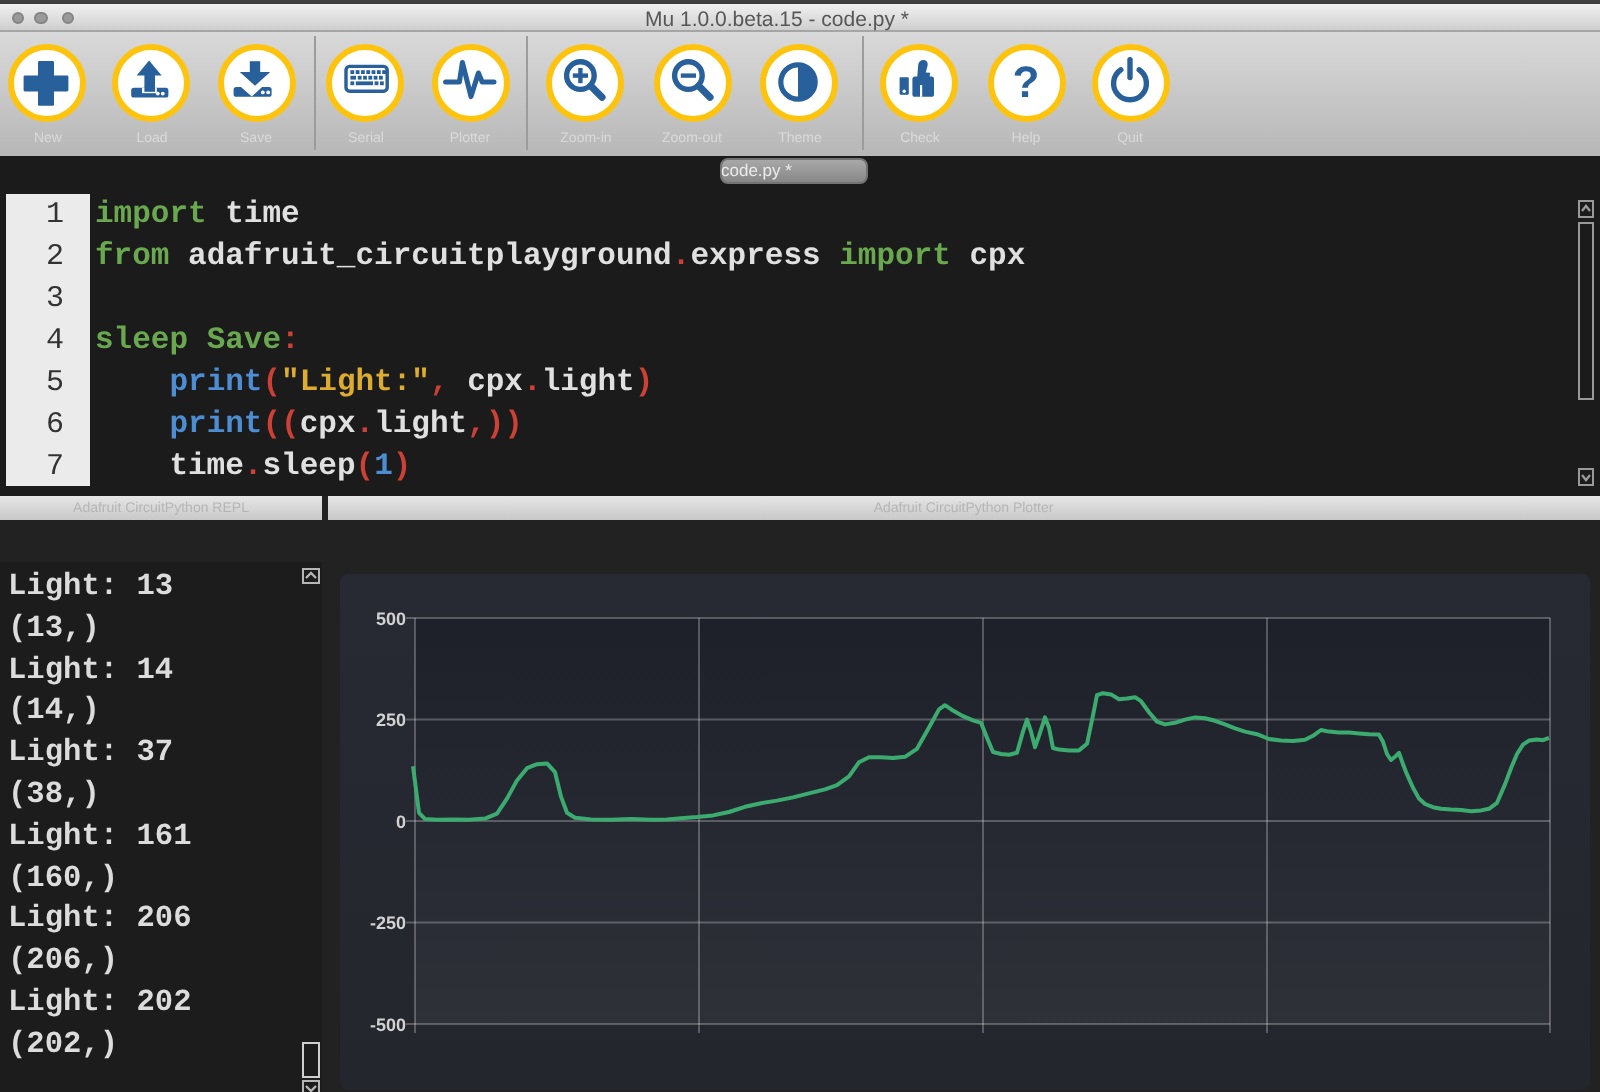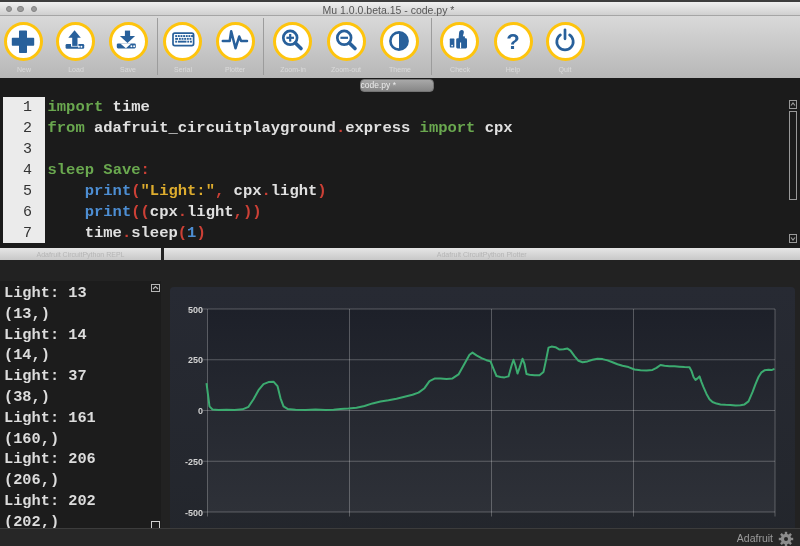--- a/index.html
+++ b/index.html
@@ -279,29 +279,14 @@
           <text x="33" y="76.2">250</text>
           <text x="33" y="127">0</text>
           <text x="33" y="177.7">-250</text>
           <text x="33" y="228.5">-500</text>
         </g>
         <polyline fill="none" stroke="#3cab70" stroke-width="2" stroke-linejoin="round" points="36.5,96.1 39.5,119.4 42.5,122.5 48.5,122.9 56.5,122.7 64.5,122.9 72.5,122.3 78.5,119.8 83.5,112.3 88.5,103.2 93.5,97.1 98.5,95.1 103.5,94.7 107.5,99.1 110.5,111.3 113.5,119.4 117.5,121.9 125.5,122.7 135.5,122.9 145.5,122.5 155.5,122.9 163.5,122.7 170.5,122.1 178.5,121.5 186.5,120.7 194.5,119.0 202.5,116.4 210.5,114.6 218.5,113.3 226.5,111.7 234.5,109.7 242.5,107.7 248.5,105.6 254.5,101.2 259.5,94.1 264.5,91.6 270.5,91.6 276.5,92.0 282.5,91.4 288.5,87.4 294.5,76.8 299.5,67.7 302.5,65.6 306.5,68.3 311.5,71.1 316.5,73.2 320.5,74.4 323.5,81.9 326.5,89.0 330.5,90.0 334.5,90.4 338.5,89.4 341.5,78.8 343.5,72.8 345.5,78.8 347.5,86.6 349.5,80.9 352.5,71.7 354.5,76.8 356.5,87.0 359.5,87.8 364.5,88.2 369.5,88.2 373.5,84.9 376.5,70.7 378.5,60.6 381.5,59.6 385.5,60.2 389.5,62.6 393.5,62.2 397.5,61.6 400.5,63.6 404.5,69.1 408.5,73.8 412.5,75.2 417.5,74.4 422.5,72.8 427.5,71.7 432.5,72.1 437.5,73.4 442.5,75.2 447.5,77.2 452.5,78.8 458.5,80.1 464.5,82.5 470.5,83.3 476.5,83.5 482.5,82.9 486.5,80.9 490.5,78.0 494.5,78.8 499.5,79.2 504.5,79.2 509.5,79.7 514.5,80.1 519.5,80.3 521.5,83.9 523.5,90.0 525.5,93.0 527.5,91.4 529.5,89.4 531.5,95.1 533.5,100.2 536.5,106.9 539.5,112.3 542.5,115.0 546.5,116.6 550.5,117.4 555.5,117.8 560.5,118.0 565.5,118.6 570.5,118.2 574.5,117.4 578.5,114.4 582.5,105.2 585.5,97.1 588.5,90.0 591.5,85.3 594.5,83.3 598.5,82.7 601.5,83.1 604.5,81.9"></polyline>
       </svg>
     </div>
   </div>
 
-  <div class="abs" id="status">
-    <span>Adafruit</span>
-    <svg style="position:absolute; right:6px; top:2.5px" width="16" height="16" viewBox="0 0 16 16">
-      <g fill="#8c8c8c">
-        <circle cx="8" cy="8" r="5.2"></circle>
-        <g stroke="#8c8c8c" stroke-width="2.4">
-          <line x1="8" y1="0.8" x2="8" y2="15.2"></line>
-          <line x1="0.8" y1="8" x2="15.2" y2="8"></line>
-          <line x1="2.9" y1="2.9" x2="13.1" y2="13.1"></line>
-          <line x1="13.1" y1="2.9" x2="2.9" y2="13.1"></line>
-        </g>
-      </g>
-      <circle cx="8" cy="8" r="2" fill="#272727"></circle>
-    </svg>
-  </div>
 
 </div>
 
 </body></html>

